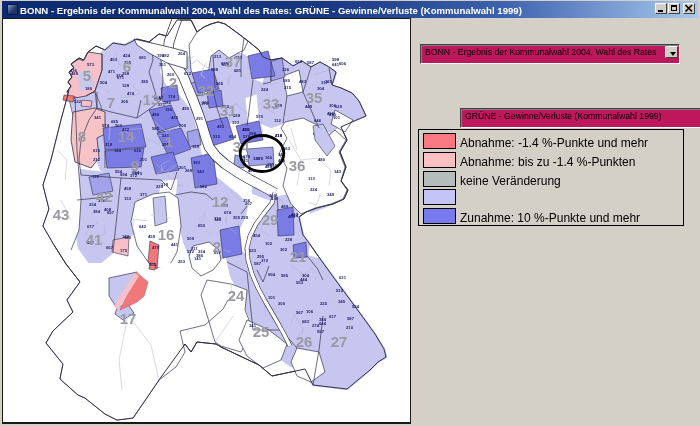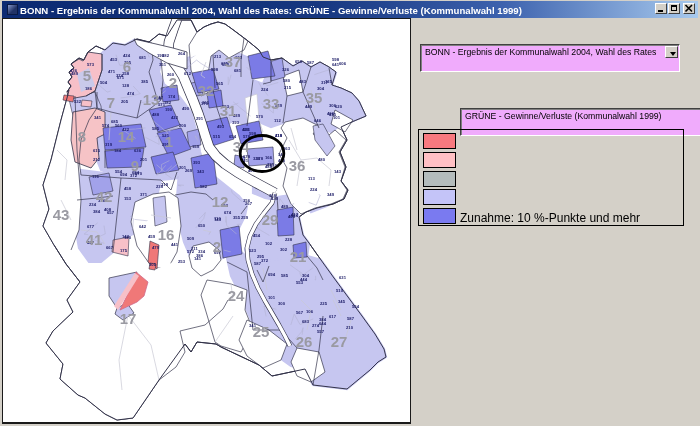--- a/index.html
+++ b/index.html
@@ -3,21 +3,21 @@
 * { margin:0; padding:0; box-sizing:border-box; }
 body { width:700px; height:426px; background:#d4d0c8; font-family:"Liberation Sans",sans-serif; overflow:hidden; position:relative; }
 .tbar { position:absolute; left:2px; top:1px; width:696px; height:17px;
   background:linear-gradient(to right,#0c2a72 0%,#16367f 45%,#3d62ae 72%,#a8caee 100%); }
 .ttext { position:absolute; left:18px; top:4px; color:#fff; font-size:9.6px; font-weight:bold; white-space:nowrap; }
 .ticon { position:absolute; left:5px; top:3px; width:11px; height:11px;
   background:linear-gradient(135deg,#8899cc 0%,#223366 60%); border:1px solid #0a1a44; }
 .btn { position:absolute; top:3px; width:12px; height:11px; background:#d4d0c8;
   border-top:1px solid #fff; border-left:1px solid #fff; border-right:1px solid #404040; border-bottom:1px solid #404040; }
 .map { position:absolute; left:2px; top:18px; width:409px; height:406px; background:#fff; border:1px solid #1a1a1a; border-bottom-width:2px; }
-.combo { position:absolute; left:420px; width:260px; height:28px; background:#f0abfc;
+.combo { position:absolute; left:420px; width:260px; height:20px; background:#be185d;
   border-top:1px solid #404040; border-left:1px solid #404040; border-bottom:1px solid #fff; border-right:1px solid #fff;
   box-shadow:inset 1px 1px 0 #808080; font-size:8.7px; color:#000; padding:2px 0 16px 4px; white-space:nowrap; overflow:hidden; }
 .cbtn { position:absolute; right:1px; top:1px; width:13px; height:12px; background:#d4d0c8;
   border-top:1px solid #fff; border-left:1px solid #fff; border-right:1px solid #404040; border-bottom:1px solid #404040; }
 .cbtn:after { content:""; position:absolute; left:4px; top:5px; border-left:3px solid transparent; border-right:3px solid transparent; border-top:4px solid #000; }
 .legend { position:absolute; left:418px; top:129px; width:266px; height:97px; border:1px solid #000; }
 .sw { position:absolute; left:4px; width:33px; height:16px; border:1px solid #000; }
 .lt { position:absolute; left:41px; font-size:12px; color:#000; white-space:nowrap; }
 </style></head>
 <body>
@@ -460,18 +460,21 @@
 <text x="338" y="347">27</text>
 <text x="172" y="88">2</text>
 </g>
 <ellipse cx="261" cy="153.5" rx="21.8" ry="18" fill="none" stroke="black" stroke-width="2.8"></ellipse>
 </svg>
 </div>
 <div class="combo" style="top:44px;">BONN - Ergebnis der Kommunalwahl 2004, Wahl des Rates<span class="cbtn"></span></div>
 <div class="combo" style="top:108px;margin-left:40px;">GRÜNE - Gewinne/Verluste (Kommunalwahl 1999)<span class="cbtn"></span></div>
 <div class="legend">
  <div class="sw" style="top:3px;background:#f8797f;"></div>
+    <div class="lt" style="top:6px;">Abnahme: -1.4 %-Punkte und mehr</div>
  <div class="sw" style="top:22px;background:#ffc0c4;"></div>
+    <div class="lt" style="top:25px;">Abnahme: bis zu -1.4 %-Punkten</div>
  <div class="sw" style="top:41px;background:#b4bcbc;"></div>
+    <div class="lt" style="top:44px;">keine Veränderung</div>
  <div class="sw" style="top:59px;background:#c4c4f8;"></div>
  <div class="sw" style="top:78px;background:#7a7af0;"></div>
     <div class="lt" style="top:81px;">Zunahme: 10 %-Punkte und mehr</div>
 </div>
 
 </body></html>

